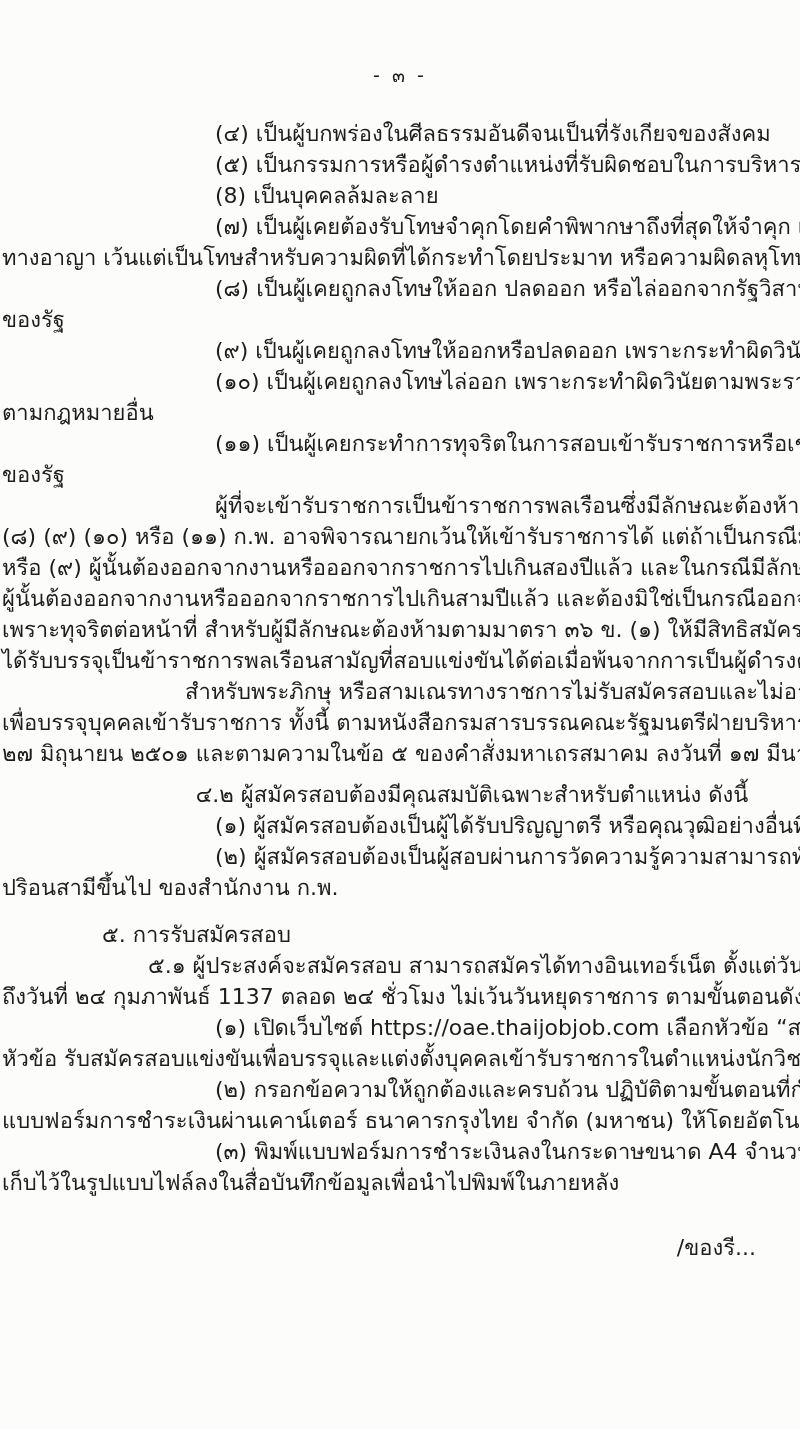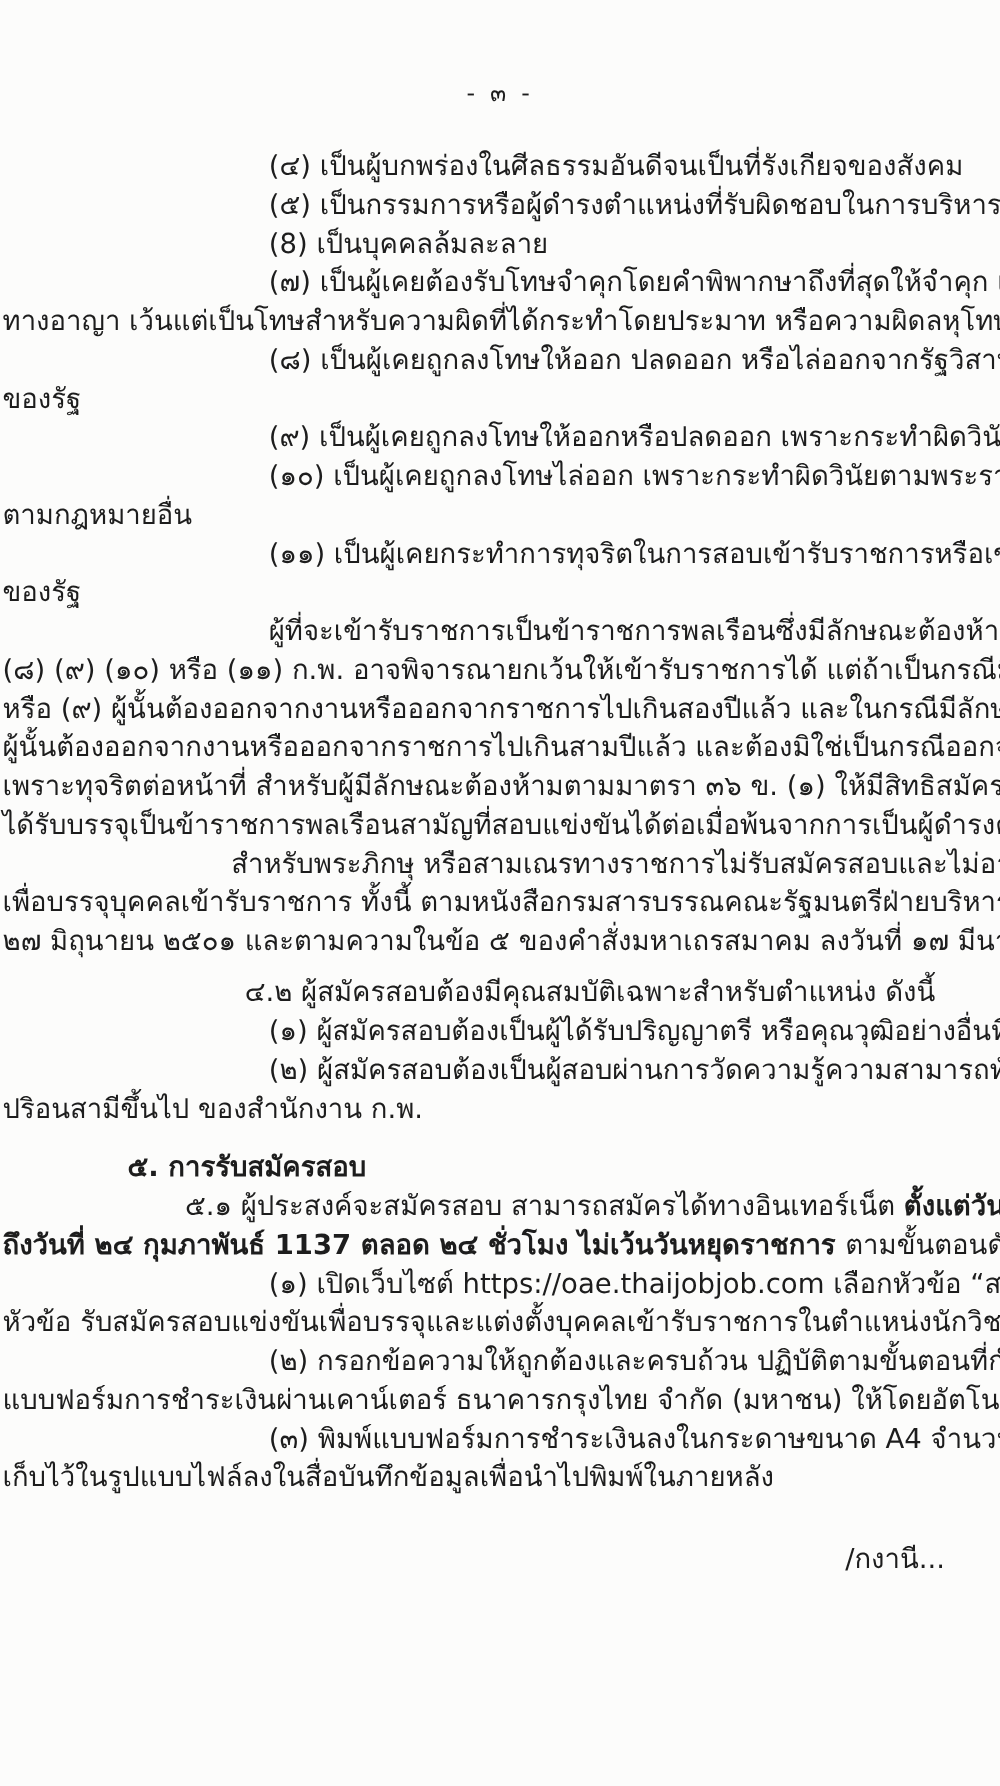--- a/index.html
+++ b/index.html
@@ -32,21 +32,21 @@
   }
   .ind-flush{padding-left:0;}
   .ind-item{padding-left:213px;}
   .ind-sub{padding-left:146px;text-align:center;}
   .ind-para{padding-left:183px;}
   .ind-section{padding-left:100px;font-weight:700;}
   .ind-right{text-align:right;padding-right:40px;}
   .gap-sm{margin-top:10px;}
   .gap-md{margin-top:16px;}
   .gap-lg{margin-top:34px;}
-  .b{font-weight:700;}
+  .b{font-weight:400;}
 </style>
 </head>
 <body>
 
 <div class="page">
   <div class="pageno">
     <span>- ๓ -</span>
   </div>
   <div class="doc-body">
       <div class="line ind-item"><span>(๔)  เป็นผู้บกพร่องในศีลธรรมอันดีจนเป็นที่รังเกียจของสังคม</span></div>
@@ -76,15 +76,15 @@
       <div class="line ind-flush"><span>ปริอนสามีขึ้นไป ของสำนักงาน ก.พ.</span></div>
       <div class="line ind-section gap-md"><span class="b">๕. การรับสมัครสอบ</span></div>
       <div class="line ind-sub"><span>๕.๑ ผู้ประสงค์จะสมัครสอบ สามารถสมัครได้ทางอินเทอร์เน็ต </span><span class="b">ตั้งแต่วันที่ ๓ กุมภาพันธ์ ๒๕๖๕</span></div>
       <div class="line ind-flush"><span class="b">ถึงวันที่ ๒๔ กุมภาพันธ์ 1137 ตลอด ๒๔ ชั่วโมง ไม่เว้นวันหยุดราชการ </span><span>ตามขั้นตอนดังนี้</span></div>
       <div class="line ind-item"><span>(๑) เปิดเว็บไซต์ https://oae.thaijobjob.com เลือกหัวข้อ “สมัครสอบ” และเลือก</span></div>
       <div class="line ind-flush"><span>หัวข้อ รับสมัครสอบแข่งขันเพื่อบรรจุและแต่งตั้งบุคคลเข้ารับราชการในตำแหน่งนักวิชาการคอมพิวเตอร์ปฏิบัติการ</span></div>
       <div class="line ind-item"><span>(๒) กรอกข้อความให้ถูกต้องและครบถ้วน ปฏิบัติตามขั้นตอนที่กำหนด ระบบจะกำหนด</span></div>
       <div class="line ind-flush"><span>แบบฟอร์มการชำระเงินผ่านเคาน์เตอร์ ธนาคารกรุงไทย จำกัด (มหาชน) ให้โดยอัตโนมัติ</span></div>
       <div class="line ind-item"><span>(๓) พิมพ์แบบฟอร์มการชำระเงินลงในกระดาษขนาด A4 จำนวน ๑ แผ่น หรือบันทึกข้อมูล</span></div>
       <div class="line ind-flush"><span>เก็บไว้ในรูปแบบไฟล์ลงในสื่อบันทึกข้อมูลเพื่อนำไปพิมพ์ในภายหลัง</span></div>
-      <div class="line ind-right gap-lg"><span>/กงานี...</span></div>
+      <div class="line ind-right gap-lg"><span>/ของรี...</span></div>
     </div>
 </div>
 
 </body></html>

